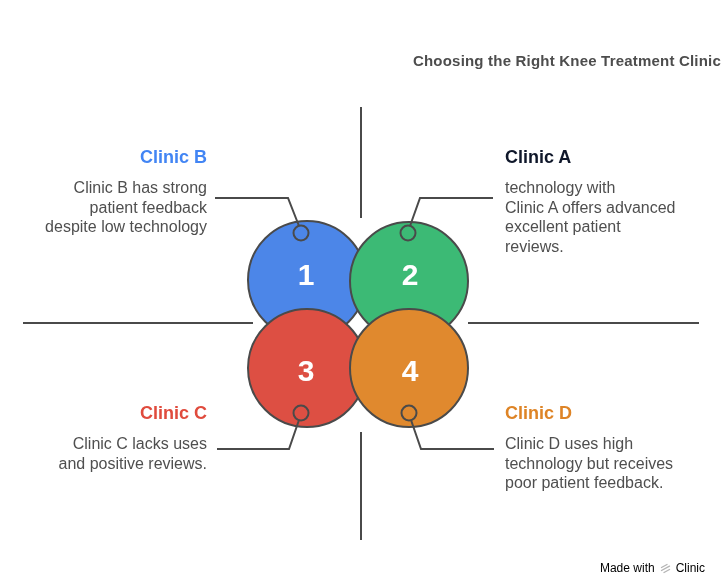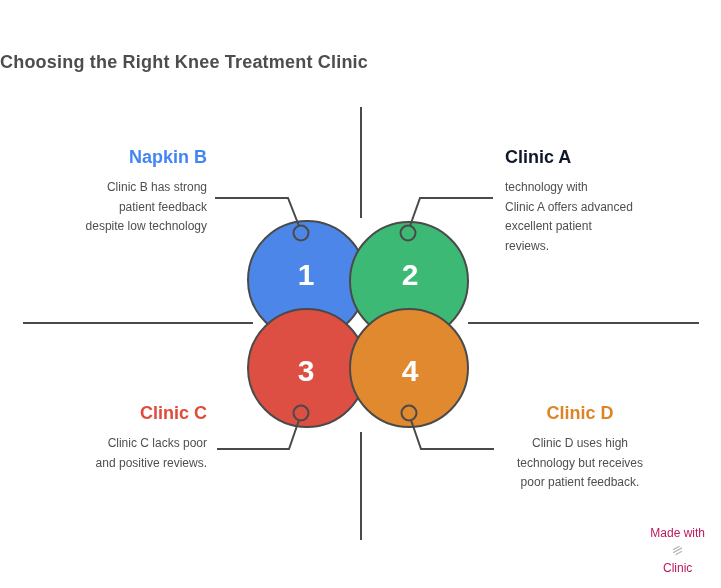--- a/index.html
+++ b/index.html
@@ -3,31 +3,31 @@
 <meta charset="utf-8">
 <style>
   html,body { margin:0; padding:0; }
   .canvas {
     position:relative; width:721px; height:588px;
     background:#ffffff; overflow:hidden;
     font-family:"Liberation Sans", sans-serif;
   }
   .page-title {
     position:absolute; left:0; right:0; top:52px;
-    text-align:left; font-size:18px; font-weight:bold;
+    text-align:right; font-size:15px; font-weight:bold;
     letter-spacing:0.2px;
   }
   .diagram { position:absolute; left:0; top:0; width:721px; height:588px; }
   .clinic-block { position:absolute; }
   .clinic-block.tl { left:30px;  top:146px; width:177px; text-align:right; }
   .clinic-block.tr { left:505px; top:146px; width:190px; text-align:left; }
   .clinic-block.bl { left:30px;  top:402px; width:177px; text-align:right; }
-  .clinic-block.br { left:485px; top:402px; width:190px; text-align:center; }
+  .clinic-block.br { left:505px; top:402px; width:190px; text-align:left; }
   .clinic-title { font-size:18px; font-weight:bold; line-height:22px; margin-bottom:10px; }
-  .clinic-desc  { font-size:12px; line-height:19.5px; }
+  .clinic-desc  { font-size:16px; line-height:19.5px; }
   .clinic-desc span { display:block; }
   .num {
     position:absolute; transform:translate(-50%,-50%);
     font-size:30px; font-weight:bold;
   }
   .num.n1 { left:306px; top:275px; }
   .num.n2 { left:410px; top:275px; }
   .num.n3 { left:306px; top:371px; }
   .num.n4 { left:410px; top:371px; }
   .watermark {
@@ -70,56 +70,56 @@
       <circle cx="409" cy="413" r="7.5"></circle>
     </g>
   </svg>
 
   <div class="num n1" style="color: rgb(255, 255, 255);">1</div>
   <div class="num n2" style="color: rgb(255, 255, 255);">2</div>
   <div class="num n3" style="color: rgb(255, 255, 255);">3</div>
   <div class="num n4" style="color: rgb(255, 255, 255);">4</div>
 
   <div class="clinic-block tl">
-    <div class="clinic-title" style="color: rgb(66, 133, 244);">Napkin B</div>
+    <div class="clinic-title" style="color: rgb(66, 133, 244);">Clinic B</div>
     <div class="clinic-desc" style="color: rgb(79, 79, 79);">
       <span>Clinic B has strong</span>
       <span>patient feedback</span>
       <span>despite low technology</span>
     </div>
   </div>
 
   <div class="clinic-block tr">
     <div class="clinic-title" style="color: #0f172a;">Clinic A</div>
     <div class="clinic-desc" style="color: rgb(79, 79, 79);">
       <span>technology with</span>
       <span>Clinic A offers advanced</span>
       <span>excellent patient</span>
       <span>reviews.</span>
     </div>
   </div>
 
   <div class="clinic-block bl">
     <div class="clinic-title" style="color: rgb(224, 75, 61);">Clinic C</div>
     <div class="clinic-desc" style="color: rgb(79, 79, 79);">
-      <span>Clinic C lacks poor</span>
+      <span>Clinic C lacks uses</span>
       <span>and positive reviews.</span>
     </div>
   </div>
 
   <div class="clinic-block br">
     <div class="clinic-title" style="color: rgb(222, 132, 38);">Clinic D</div>
     <div class="clinic-desc" style="color: rgb(79, 79, 79);">
       <span>Clinic D uses high</span>
       <span>technology but receives</span>
       <span>poor patient feedback.</span>
     </div>
   </div>
 
-  <div class="watermark" style="color: #be185d; flex-direction: column;">
+  <div class="watermark" style="color: #000000;">
     <span>Made with</span>
     <svg width="13" height="13" viewBox="0 0 13 13">
       <g stroke="#b5b5b5" stroke-width="1.4" fill="none" stroke-linecap="round">
         <path d="M2.5 5.5 L8 2.5"></path>
         <path d="M2.5 8.5 L10.5 4.2"></path>
         <path d="M5 10.5 L10.5 7.5"></path>
       </g>
     </svg>
     <span>Clinic</span>
   </div>

